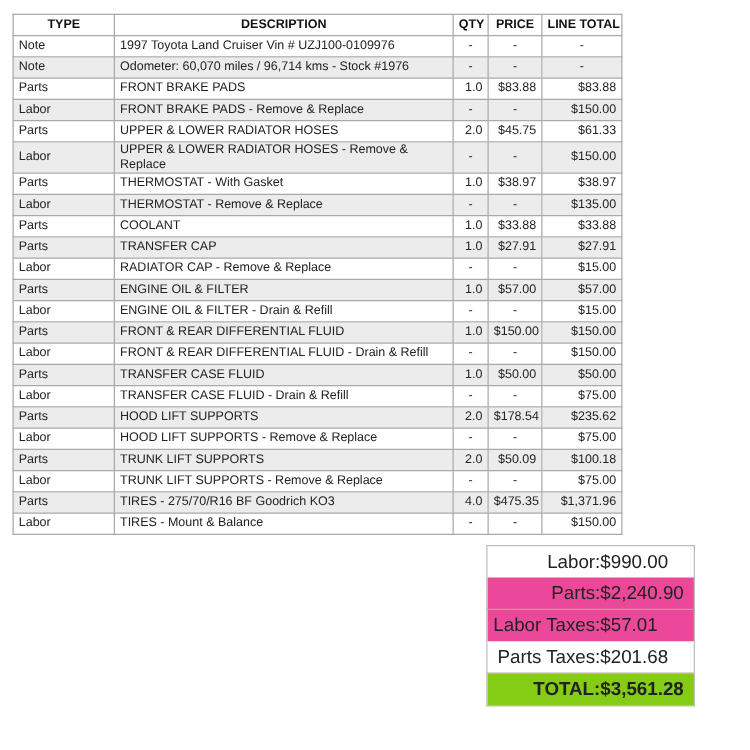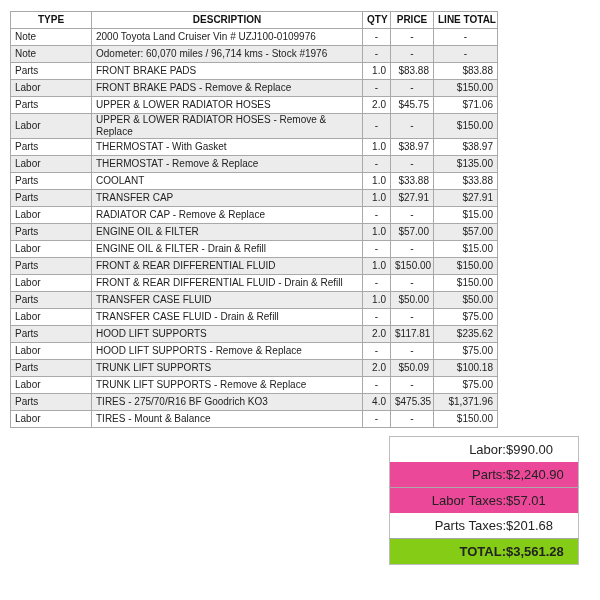--- a/index.html
+++ b/index.html
@@ -21,22 +21,22 @@
   .items td.qty.num { text-align: right; }
   .items td.price.num { text-align: right; }
   .items td.total { text-align: right; }
   .col-type { width: 81px; }
   .col-desc { width: 271px; }
   .col-qty { width: 28px; }
   .col-price { width: 43px; }
   .col-total { width: 64px; }
 
   .totals {
-    position: absolute; left: 389px; top: 436px; width: 190px;
-    border: 1px solid #bdbdbd; border-collapse: collapse; font-size: 13px;
+    position: absolute; left: 389px; top: 436px; width: 167px;
+    border: 1px solid #bdbdbd; border-collapse: collapse; font-size: 15px;
   }
   .totals td { height: 25px; padding: 0; }
   .totals td.label { text-align: right; padding-right: 0; width: 116px; }
   .totals td.value { padding-right: 8px; }
   .totals tr.alt td { background: #ec4899; }
   .totals tr.sep td { border-top: 1px solid #a9a9a9; }
   .totals tr.grand td { background: #84cc16; font-weight: bold; border-top: 1px solid #a9a9a9; }
 </style>
 </head>
 <body>
@@ -54,21 +54,21 @@
       <th>TYPE</th>
       <th>DESCRIPTION</th>
       <th>QTY</th>
       <th>PRICE</th>
       <th>LINE TOTAL</th>
     </tr>
   </thead>
   <tbody id="rows-body">
       <tr>
         <td>Note</td>
-        <td class="desc">2000 Toyota Land Cruiser Vin # UZJ100-0109976</td>
+        <td class="desc">1997 Toyota Land Cruiser Vin # UZJ100-0109976</td>
         <td class="qty">-</td>
         <td class="price">-</td>
         <td class="total" style="text-align: center;">-</td>
       </tr>
       <tr class="shade">
         <td>Note</td>
         <td class="desc">Odometer: 60,070 miles / 96,714 kms - Stock #1976</td>
         <td class="qty">-</td>
         <td class="price">-</td>
         <td class="total" style="text-align: center;">-</td>
@@ -85,21 +85,21 @@
         <td class="desc">FRONT BRAKE PADS - Remove &amp; Replace</td>
         <td class="qty">-</td>
         <td class="price">-</td>
         <td class="total">$150.00</td>
       </tr>
       <tr>
         <td>Parts</td>
         <td class="desc">UPPER &amp; LOWER RADIATOR HOSES</td>
         <td class="qty num">2.0</td>
         <td class="price num">$45.75</td>
-        <td class="total">$71.06</td>
+        <td class="total">$61.33</td>
       </tr>
       <tr class="shade">
         <td>Labor</td>
         <td class="desc">UPPER &amp; LOWER RADIATOR HOSES - Remove &amp; Replace</td>
         <td class="qty">-</td>
         <td class="price">-</td>
         <td class="total">$150.00</td>
       </tr>
       <tr>
         <td>Parts</td>
@@ -175,21 +175,21 @@
         <td>Labor</td>
         <td class="desc">TRANSFER CASE FLUID - Drain &amp; Refill</td>
         <td class="qty">-</td>
         <td class="price">-</td>
         <td class="total">$75.00</td>
       </tr>
       <tr class="shade">
         <td>Parts</td>
         <td class="desc">HOOD LIFT SUPPORTS</td>
         <td class="qty num">2.0</td>
-        <td class="price num">$117.81</td>
+        <td class="price num">$178.54</td>
         <td class="total">$235.62</td>
       </tr>
       <tr>
         <td>Labor</td>
         <td class="desc">HOOD LIFT SUPPORTS - Remove &amp; Replace</td>
         <td class="qty">-</td>
         <td class="price">-</td>
         <td class="total">$75.00</td>
       </tr>
       <tr class="shade">

